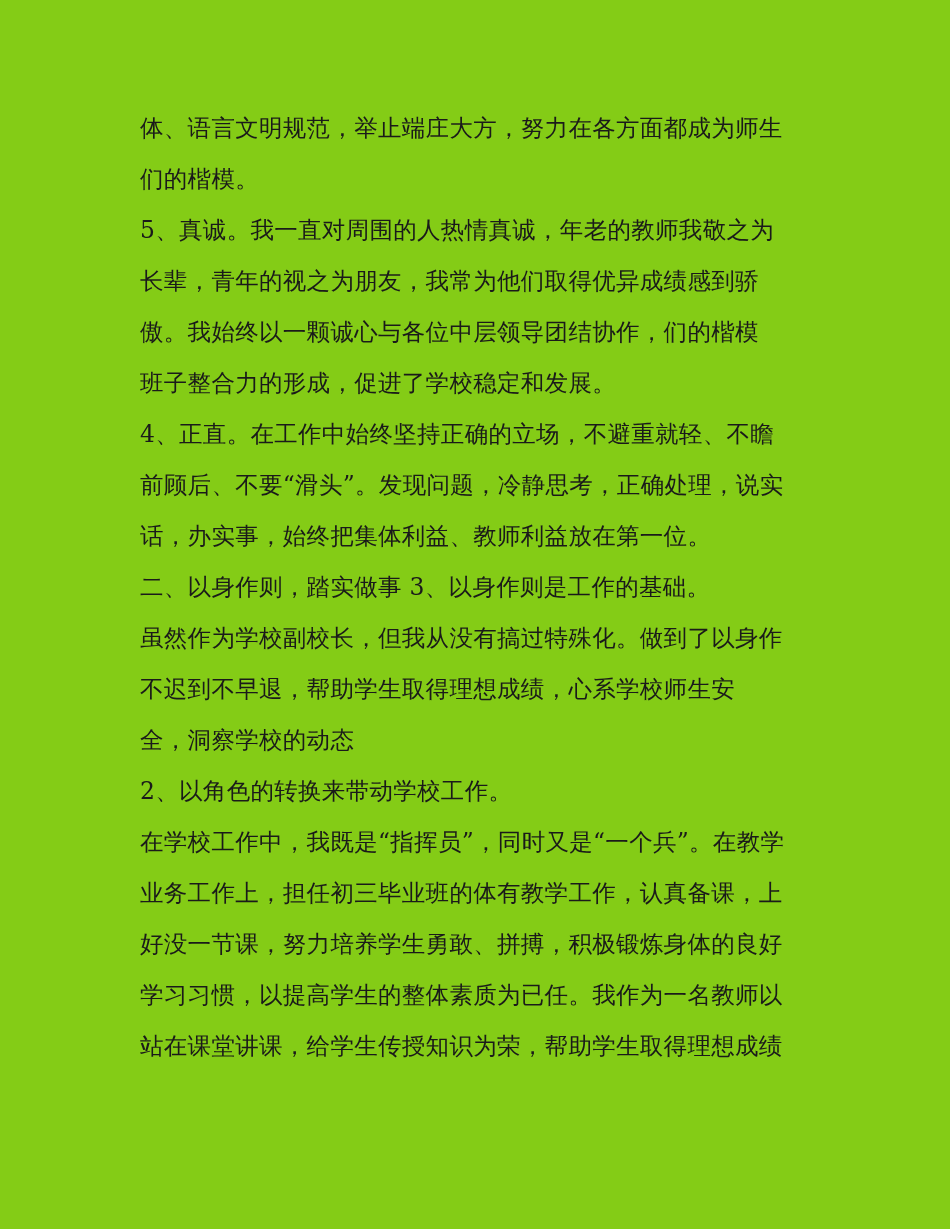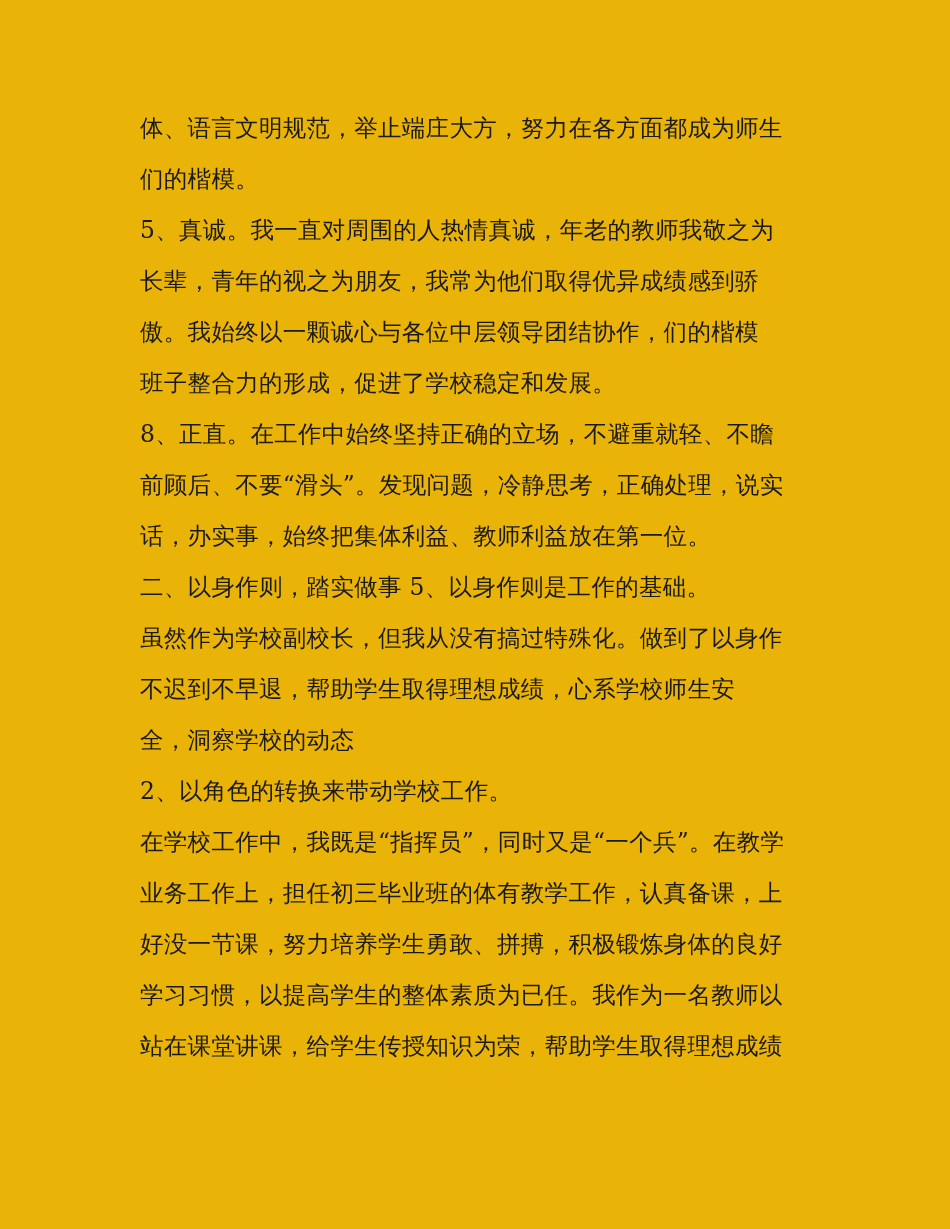--- a/index.html
+++ b/index.html
@@ -12,21 +12,21 @@
       height: 1229px;
       position: relative;
       overflow: hidden;
     }
     .page {
       position: absolute;
       left: 0;
       top: 0;
       width: 950px;
       height: 1229px;
-      background: #eab308;
+      background: #84cc16;
     }
     .text-block {
       position: absolute;
       left: 140px;
       top: 108px;
       width: 680px;
       color: #1a1a1a;
       font-family: "DejaVu Serif", "Liberation Serif", serif;
       font-size: 23.5px;
       letter-spacing: 0.3px;
@@ -41,24 +41,24 @@
 <body>
 
 <div class="page">
   <div class="text-block">
     <div class="line">体、语言文明规范，举止端庄大方，努力在各方面都成为师生</div>
     <div class="line">们的楷模。</div>
     <div class="line">5、真诚。我一直对周围的人热情真诚，年老的教师我敬之为</div>
     <div class="line">长辈，青年的视之为朋友，我常为他们取得优异成绩感到骄</div>
     <div class="line">傲。我始终以一颗诚心与各位中层领导团结协作，们的楷模</div>
     <div class="line">班子整合力的形成，促进了学校稳定和发展。</div>
-    <div class="line">8、正直。在工作中始终坚持正确的立场，不避重就轻、不瞻</div>
+    <div class="line">4、正直。在工作中始终坚持正确的立场，不避重就轻、不瞻</div>
     <div class="line">前顾后、不要“滑头”。发现问题，冷静思考，正确处理，说实</div>
     <div class="line">话，办实事，始终把集体利益、教师利益放在第一位。</div>
-    <div class="line">二、以身作则，踏实做事 5、以身作则是工作的基础。</div>
+    <div class="line">二、以身作则，踏实做事 3、以身作则是工作的基础。</div>
     <div class="line">虽然作为学校副校长，但我从没有搞过特殊化。做到了以身作</div>
     <div class="line">不迟到不早退，帮助学生取得理想成绩，心系学校师生安</div>
     <div class="line">全，洞察学校的动态</div>
     <div class="line">2、以角色的转换来带动学校工作。</div>
     <div class="line">在学校工作中，我既是“指挥员”，同时又是“一个兵”。在教学</div>
     <div class="line">业务工作上，担任初三毕业班的体有教学工作，认真备课，上</div>
     <div class="line">好没一节课，努力培养学生勇敢、拼搏，积极锻炼身体的良好</div>
     <div class="line">学习习惯，以提高学生的整体素质为已任。我作为一名教师以</div>
     <div class="line">站在课堂讲课，给学生传授知识为荣，帮助学生取得理想成绩</div>
   </div>

